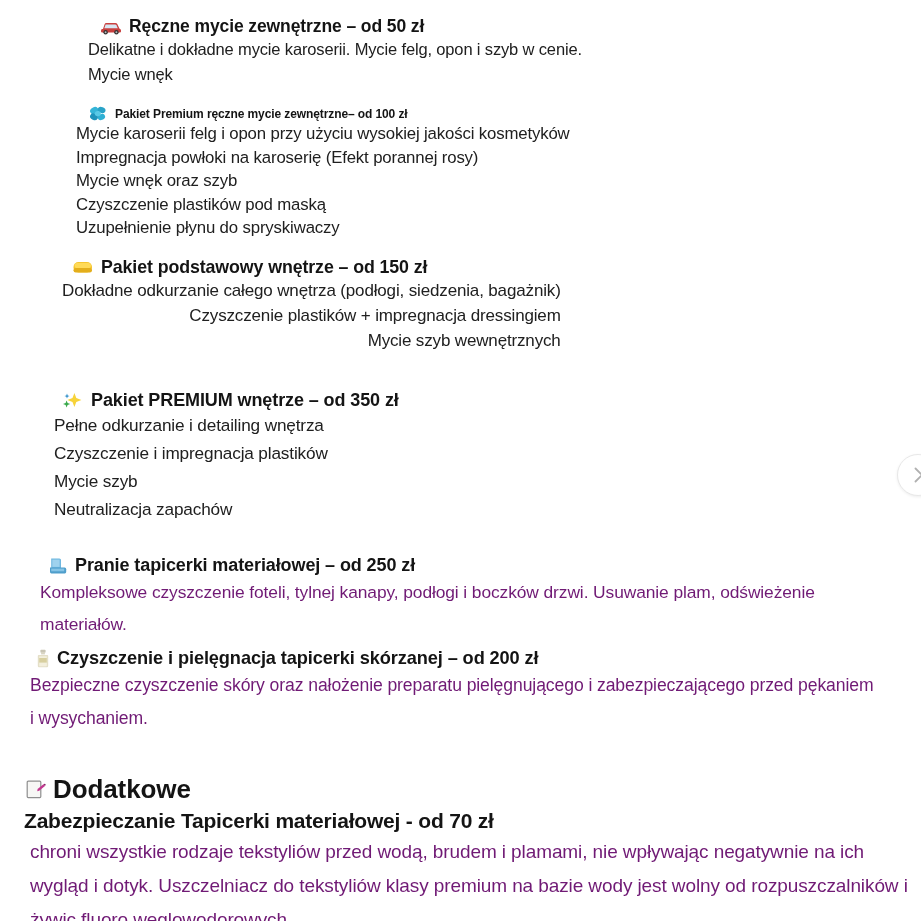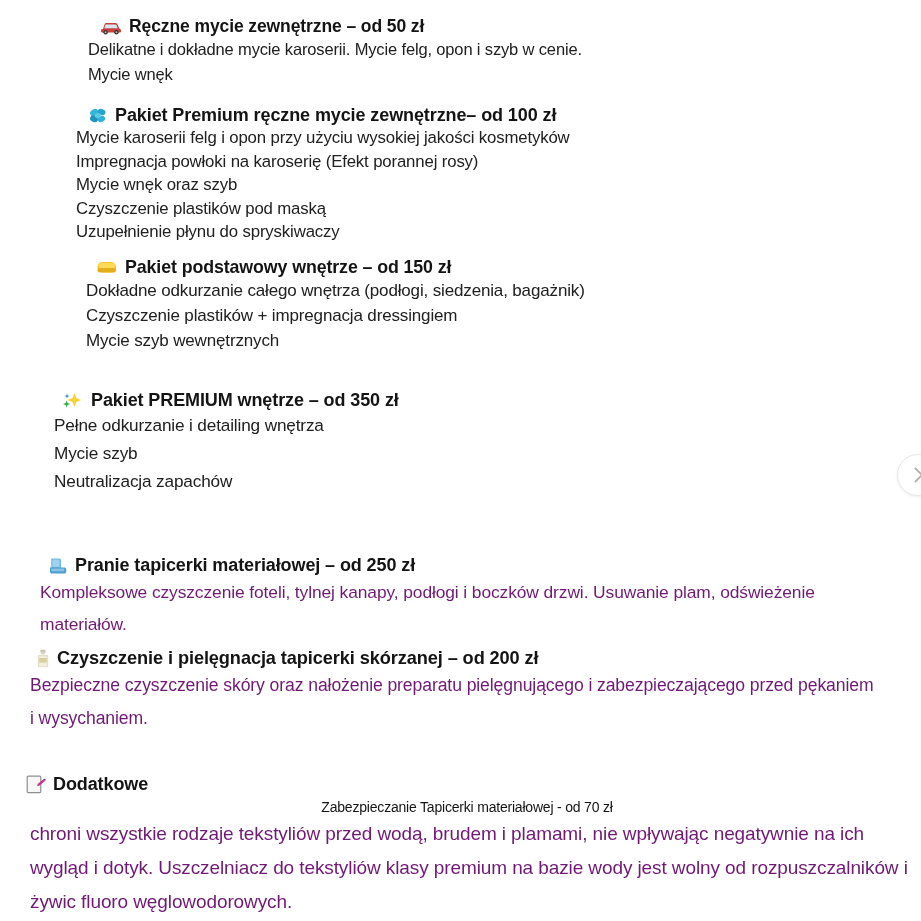--- a/index.html
+++ b/index.html
@@ -56,50 +56,49 @@
     color: #701a75;
     letter-spacing: -0.1px;
   }
 
   
   #sec-1 { left: 100px; top: 16px; }
   #sec-1 .heading { font-size: 17.5px; }
   #sec-1 .line { font-size: 16.5px; margin-left: -12px; line-height: 25px; }
 
   #sec-2 { left: 88px; top: 105px; }
-  #sec-2 .heading { font-size: 18px; text-align: right; }
+  #sec-2 .heading { font-size: 12px; text-align: right; }
   #sec-2 .line { font-size: 16.8px; margin-left: -12px; line-height: 23.5px; }
 
-  #sec-3 { left: 96px; top: 257px; }
+  #sec-3 { left: 72px; top: 257px; text-align: right; }
   #sec-3 .heading { font-size: 17.8px; }
   #sec-3 .line { font-size: 17px; margin-left: -10px; line-height: 25px; }
 
   #sec-4 { left: 62px; top: 390px; }
   #sec-4 .heading { font-size: 18px; }
   #sec-4 .line { font-size: 17.2px; margin-left: -8px; line-height: 28px; }
 
   #sec-5 { left: 48px; top: 555px; }
   #sec-5 .heading { font-size: 18px; text-align: right; }
   #sec-5 .para { font-size: 17.4px; margin-left: -8px; line-height: 32px; width: 840px; }
 
   #sec-6 { left: 36px; top: 648px; }
   #sec-6 .heading { font-size: 18.2px; }
   #sec-6 .para { font-size: 17.6px; margin-left: -6px; line-height: 33px; width: 850px; }
 
   #sec-7 { left: 26px; top: 774px; }
-  #sec-7 .heading { font-size: 18px; }
+  #sec-7 .heading { font-size: 26px; }
   #sec-7 .subheading {
-    font-size: 14px;
-    font-weight: normal;
+    font-size: 21px;
+    font-weight: bold;
     color: #141414;
     white-space: nowrap;
     margin-top: 4px;
     margin-left: -2px;
     letter-spacing: -0.2px;
-    text-align: center;
   }
   #sec-7 .para {
     font-size: 19px;
     margin-left: 4px;
     line-height: 34px;
     width: 880px;
     margin-top: 2px;
   }
 
   
@@ -187,20 +186,21 @@
       <span class="ic">
         <svg width="22" height="18" viewBox="0 0 22 18">
           <path d="M12.4 1 L14.3 6.1 L19.4 8 L14.3 9.9 L12.4 15 L10.5 9.9 L5.4 8 L10.5 6.1 Z" fill="#f7d33a"></path>
           <path d="M4.6 8.4 L5.6 11.0 L8.2 12.0 L5.6 13.0 L4.6 15.6 L3.6 13.0 L1.0 12.0 L3.6 11.0 Z" fill="#3aa94b"></path>
           <path d="M5.0 1.6 L5.7 3.4 L7.5 4.1 L5.7 4.8 L5.0 6.6 L4.3 4.8 L2.5 4.1 L4.3 3.4 Z" fill="#2f8fc9"></path>
         </svg>
       </span>
       <span>Pakiet PREMIUM wnętrze  – od 350 zł</span>
     </div>
     <div class="line">Pełne odkurzanie i detailing wnętrza</div>
+    <div class="line">Czyszczenie i impregnacja plastików</div>
     <div class="line">Mycie szyb</div>
     <div class="line">Neutralizacja zapachów</div>
   </div>
 
   <div class="section" id="sec-5">
     <div class="heading">
       <span class="ic">
         <svg width="20" height="18" viewBox="0 0 20 18">
           <path d="M3.2 1.4 L11.4 1.4 Q13.0 1.4 13.0 3.0 L13.0 11.0 L3.2 11.0 Z" fill="#6fb7e0"></path>
           <path d="M4.3 2.6 L11.6 2.6 L11.6 9.9 L4.3 9.9 Z" fill="#9fd2ee"></path>

